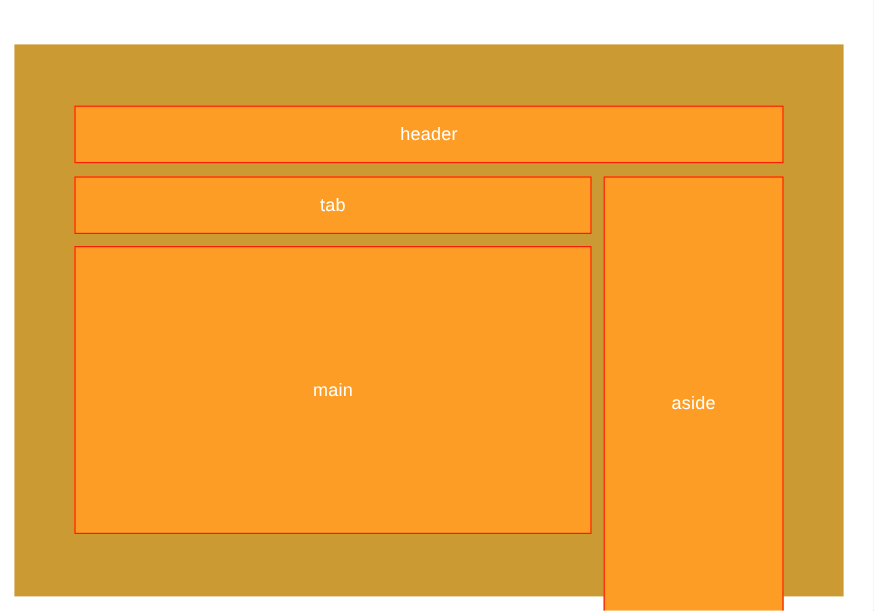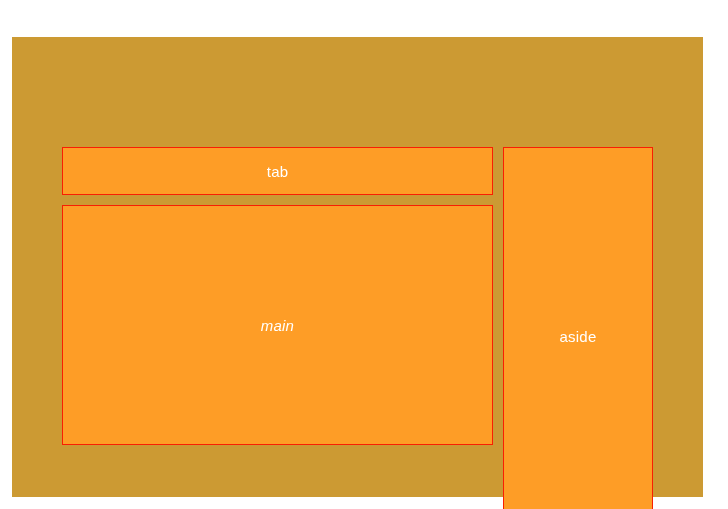--- a/index.html
+++ b/index.html
@@ -34,29 +34,32 @@
   }
   .region .label {
     color: #ffffff;
     font-size: 15px;
     line-height: 1;
     letter-spacing: 0.2px;
   }
   
   .region.header { left: 50px;  top: 51px;  width: 591px; height: 48px; }
   .region.tab    { left: 50px;  top: 110px; width: 431px; height: 48px; }
-  .region.main   { left: 50px;  top: 168px; width: 431px; height: 240px; font-style: italic; }
+  .region.main   { left: 50px;  top: 168px; width: 431px; height: 240px; }
   .region.aside  { left: 491px; top: 110px; width: 150px; height: 379px; }
 </style>
 </head>
 <body>
 
 <div class="viewport">
   <div class="canvas">
 
+    <div class="region header">
+      <span class="label">header</span>
+    </div>
 
     <div class="region tab">
       <span class="label">tab</span>
     </div>
 
     <div class="region main">
       <span class="label">main</span>
     </div>
 
     <div class="region aside">

